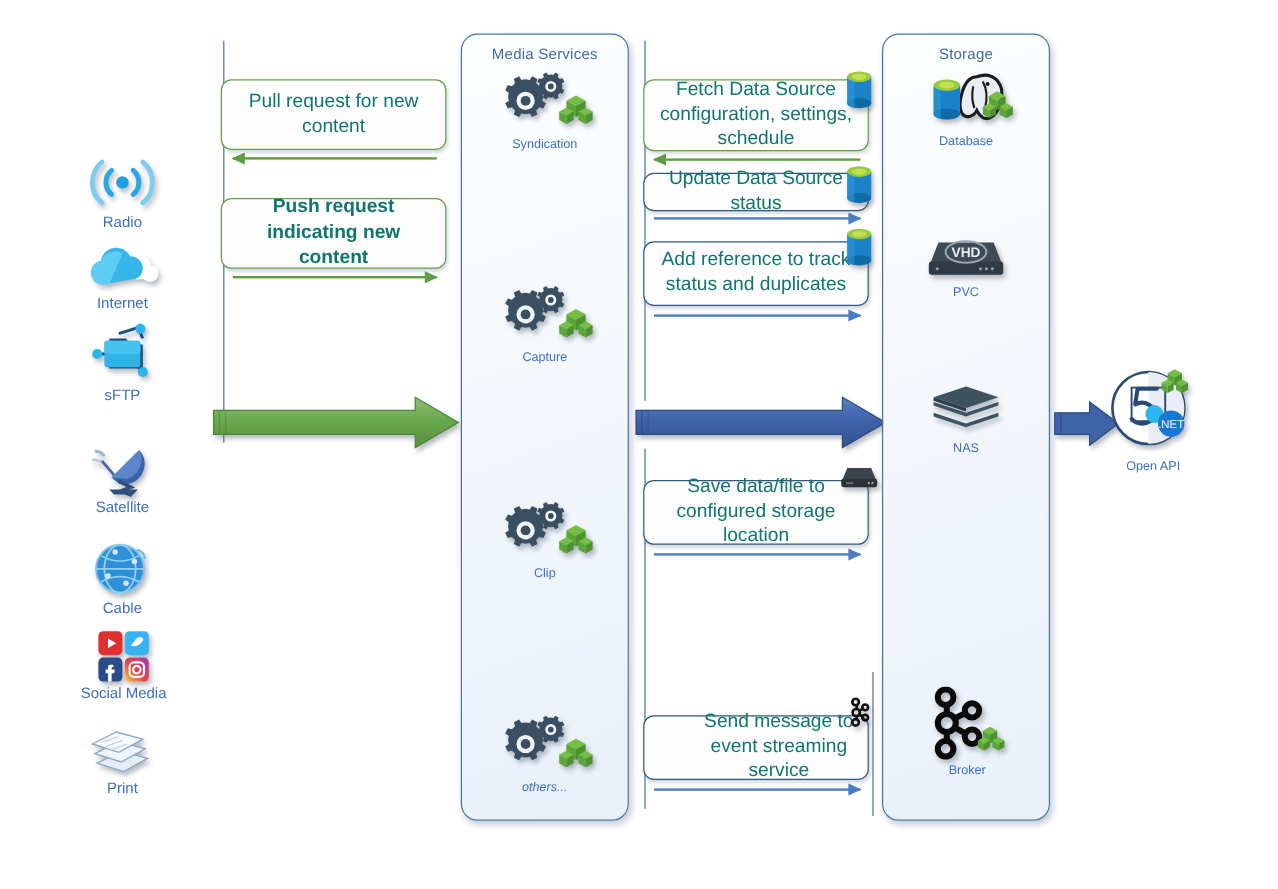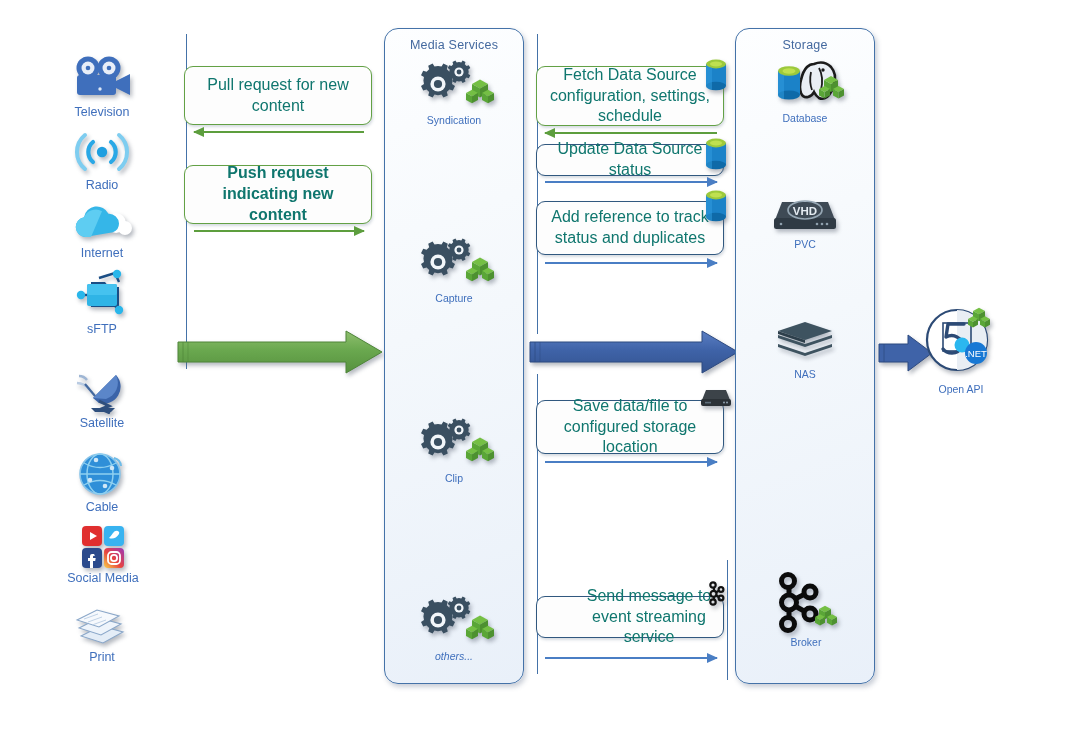--- a/index.html
+++ b/index.html
@@ -59,36 +59,20 @@
   .vline{position:absolute;background:#4472a8;width:1.4px;}
 
   .shadow{filter:drop-shadow(2px 3px 2px rgba(90,100,115,.45));}
 </style>
 </head>
 <body>
 
 <div class="stage">
 
 
-  <div class="node" style="left:47px;top:55px;width:110px;">
-    <div class="glyph shadow" style="width:64px;height:48px;">
-      <svg width="64" height="48" viewBox="0 0 64 48">
-        <circle cx="18" cy="13" r="11.5" fill="#3f6fbc"></circle>
-          <circle cx="18" cy="13" r="6.5" fill="#e8eef8"></circle>
-        <circle cx="18" cy="13" r="2.3" fill="#3f6fbc"></circle>
-        <circle cx="39" cy="13" r="11.5" fill="#3f6fbc"></circle>
-          <circle cx="39" cy="13" r="6.5" fill="#e8eef8"></circle>
-        <circle cx="39" cy="13" r="2.3" fill="#3f6fbc"></circle>
-        <rect x="7" y="20" width="39" height="20" rx="3" fill="#3f6fbc"></rect>
-        <path d="M46 26 L60 19 L60 40 L46 33 Z" fill="#3f6fbc"></path>
-        <circle cx="30" cy="34" r="1.7" fill="#dde7f5"></circle>
-      </svg>
-    </div>
-    <div class="lbl">Television</div>
-  </div>
 
   <div class="node" style="left:52px;top:128px;width:100px;">
     <div class="glyph shadow" style="width:62px;height:48px;">
       <svg width="62" height="48" viewBox="0 0 62 48">
         <circle cx="31" cy="24" r="5.2" fill="#1f9fe0"></circle>
         <path d="M22 14 a13 13 0 0 0 0 20" stroke="#2aa8e6" stroke-width="4.2" fill="none" stroke-linecap="round"></path>
         <path d="M40 14 a13 13 0 0 1 0 20" stroke="#2aa8e6" stroke-width="4.2" fill="none" stroke-linecap="round"></path>
         <path d="M14 7 a22 22 0 0 0 0 34" stroke="#7ecdf0" stroke-width="4" fill="none" stroke-linecap="round"></path>
         <path d="M48 7 a22 22 0 0 1 0 34" stroke="#7ecdf0" stroke-width="4" fill="none" stroke-linecap="round"></path>
       </svg>
@@ -435,21 +419,21 @@
       <circle cx="24" cy="16.5" r="1" fill="#8fa0ad"></circle>
         <circle cx="27" cy="16.5" r="1" fill="#8fa0ad"></circle>
       <rect x="5" y="15.8" width="6" height="1.6" fill="#60707d"></rect>
     </svg>
   </div>
   <div class="conn blue right" style="left:545px;top:461px;width:172px;">
     <div class="line"></div>
       <div class="head"></div>
   </div>
 
-  <div class="callout blue" style="left:536px;top:596px;width:188px;height:42px;padding-left:48px;">
+  <div class="callout blue" style="left:536px;top:596px;width:188px;height:54px;padding-left:48px;">
     <span>Send message to event streaming service</span>
   </div>
   <div class="glyph shadow" style="position:absolute;left:704px;top:581px;width:24px;height:26px;">
     <svg width="24" height="26" viewBox="0 0 24 26">
       <g fill="none" stroke="#111111" stroke-width="2.2">
         <circle cx="9" cy="4" r="2.7"></circle>
           <circle cx="9" cy="21" r="2.7"></circle>
         <circle cx="17" cy="8.5" r="2.4"></circle>
           <circle cx="17" cy="17" r="2.4"></circle>
         <circle cx="9.5" cy="12.8" r="3"></circle>

